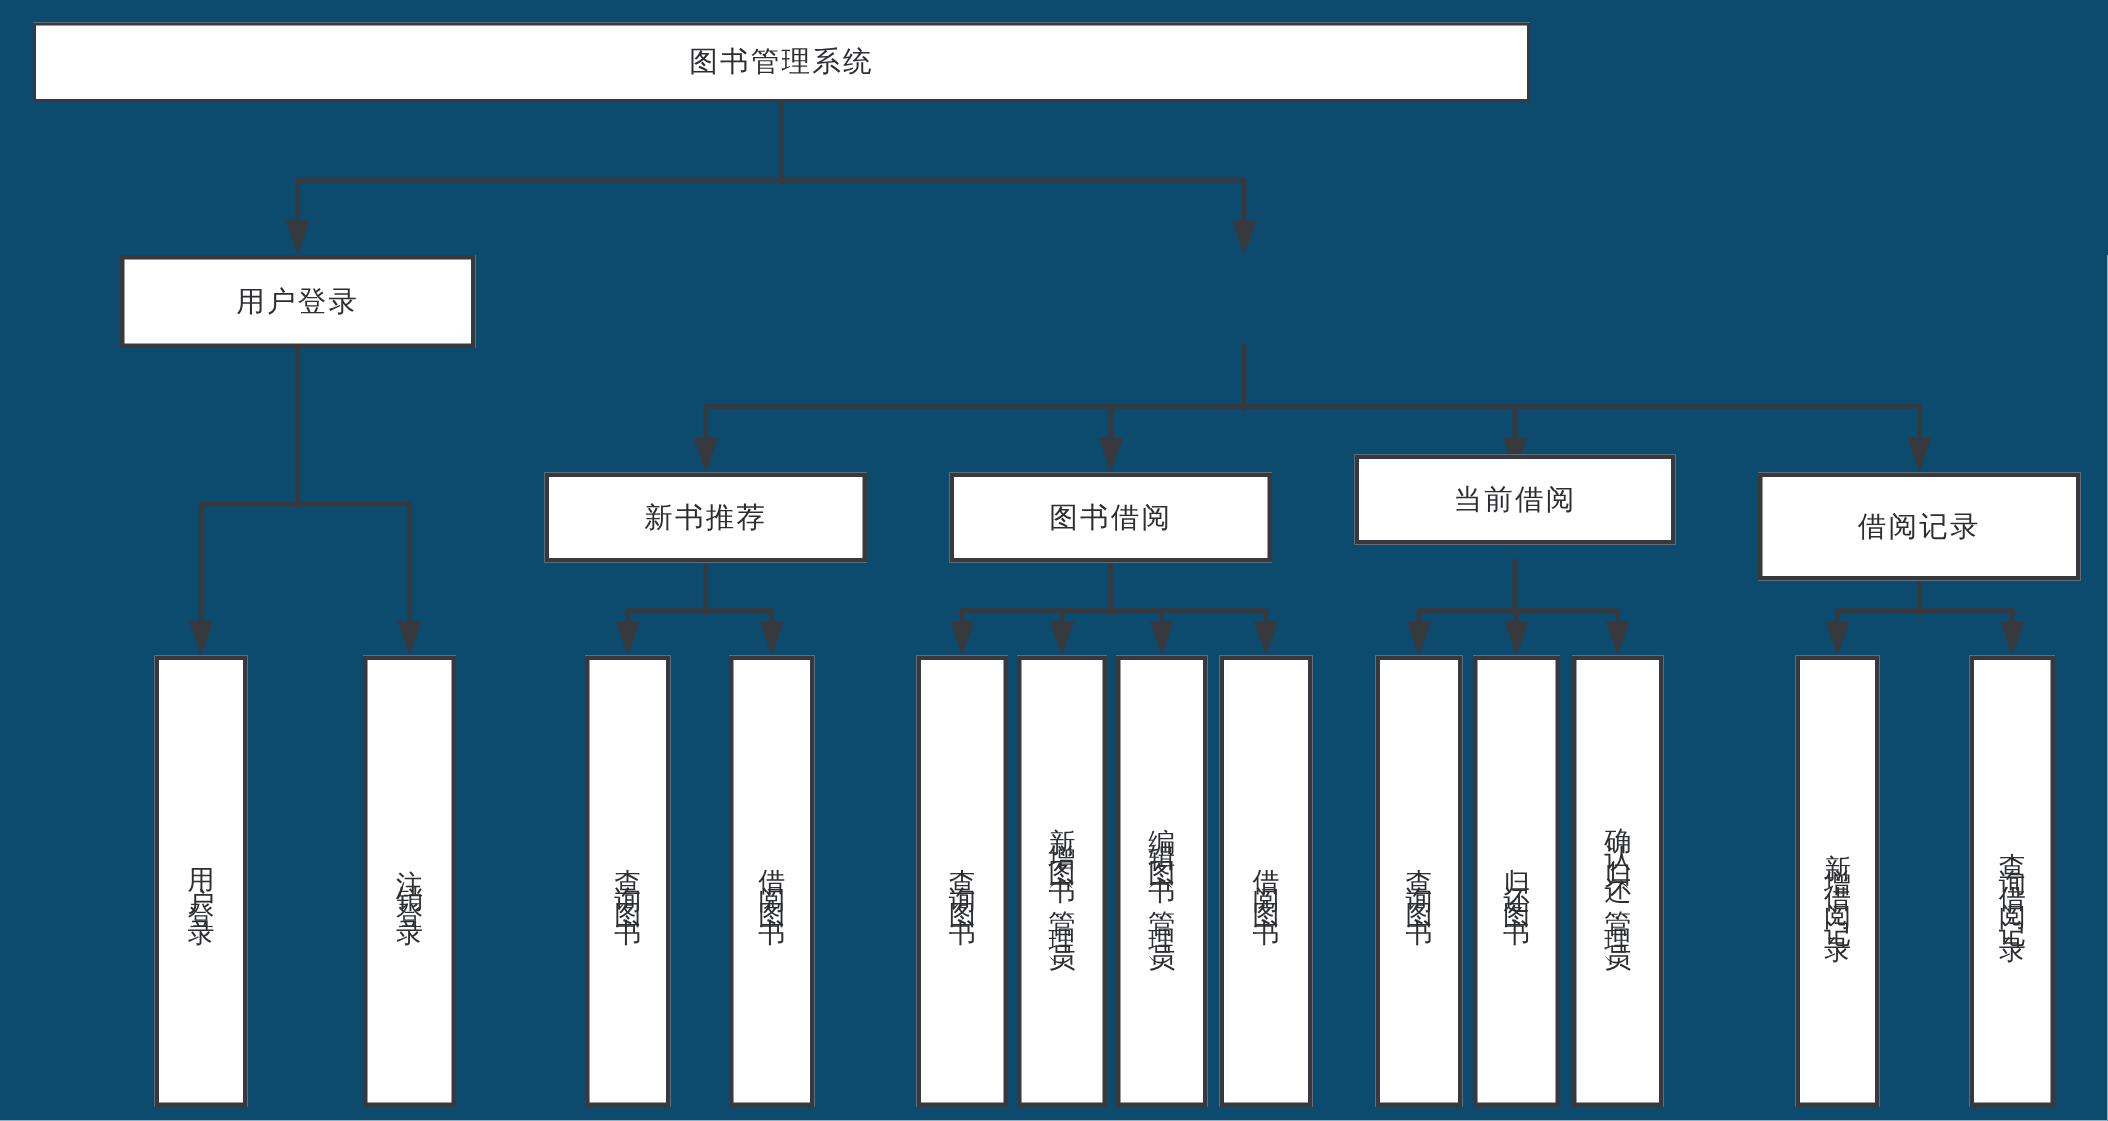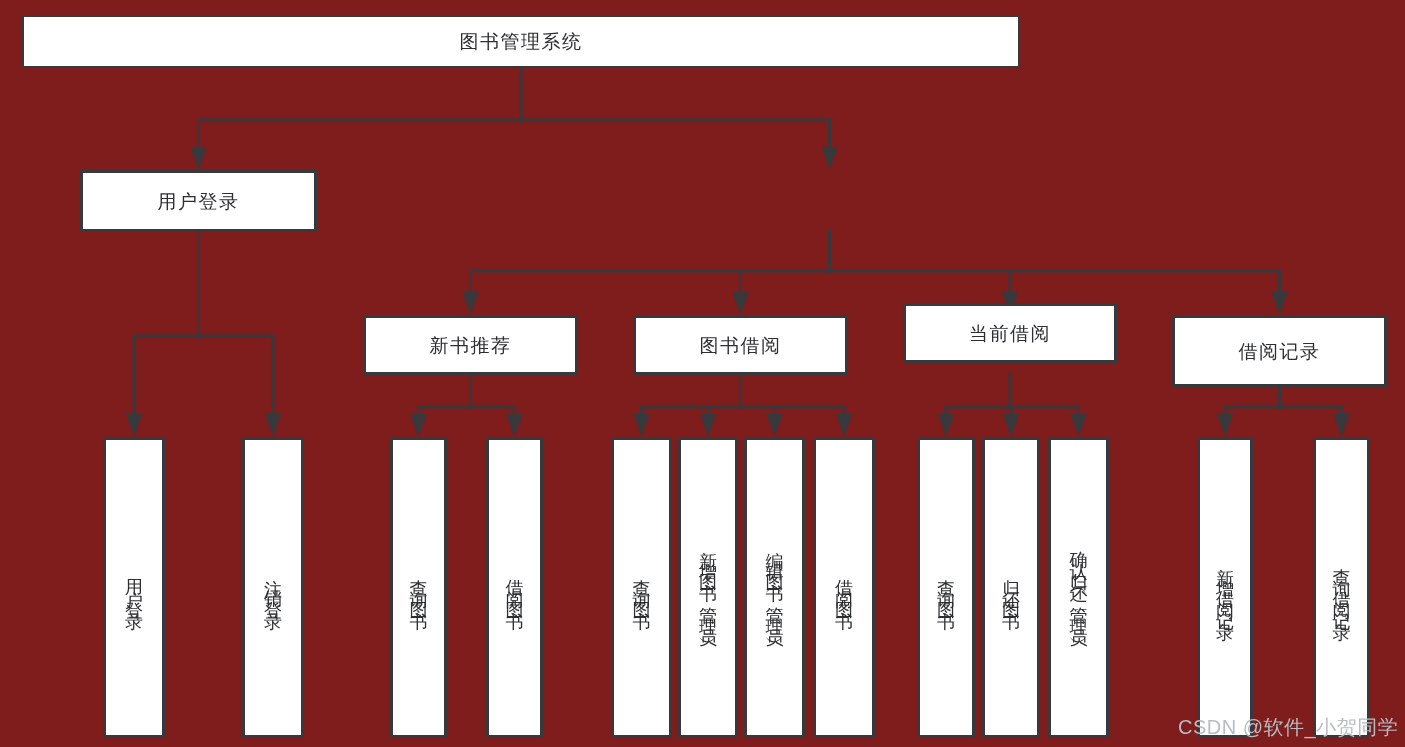--- a/index.html
+++ b/index.html
@@ -1,20 +1,20 @@
 <!DOCTYPE html>
 <html><head>
 <meta charset="utf-8">
 <style>
   html, body { margin: 0; padding: 0; background: #ffffff; }
   .canvas {
     position: relative;
     width: 1405px;
     height: 747px;
-    background: #7f1d1d;
+    background: #0c4a6e;
     overflow: hidden;
     font-family: "Liberation Sans", "DejaVu Sans", sans-serif;
   }
   svg.connectors {
     position: absolute;
     left: 0; top: 0;
     width: 1405px; height: 747px;
     z-index: 1;
   }
   svg.connectors path {
@@ -160,15 +160,14 @@
     <span class="v-lbl">确认归还（管理员）</span>
   </div>
 
   <div class="box" style="left:1197px;top:437px;width:56px;height:301px">
     <span class="v-lbl">新增借阅记录</span>
   </div>
   <div class="box" style="left:1313px;top:437px;width:57px;height:301px">
     <span class="v-lbl">查询借阅记录</span>
   </div>
 
-  <div class="watermark">CSDN @软件_小贺同学</div>
 
 </div>
 
 </body></html>

